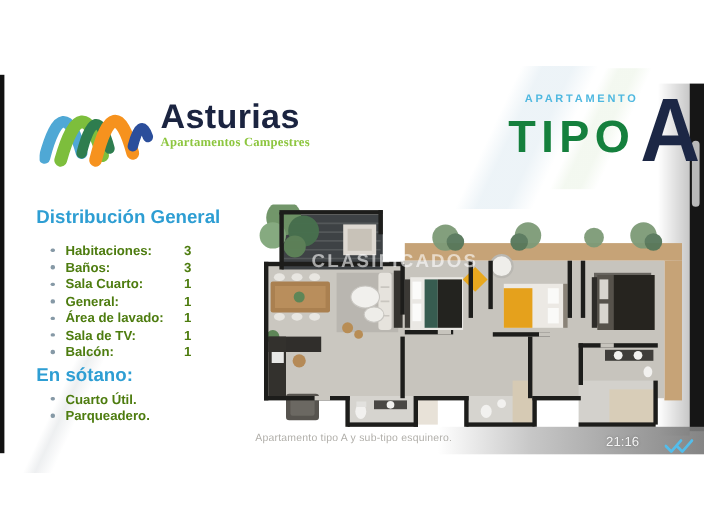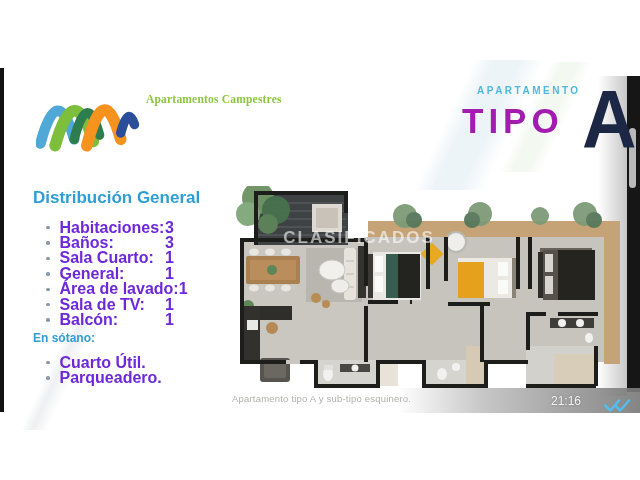--- a/index.html
+++ b/index.html
@@ -29,29 +29,29 @@
 
   
   .logo{left:36px;top:78px;display:flex;align-items:flex-start;}
   .logo-mark{width:106px;height:74px;}
   .logo-text{margin-left:4px;padding-top:12px;}
   .logo-name{font-size:31px;font-weight:bold;color:#1b2440;line-height:1;letter-spacing:0.3px;}
   .logo-tagline{font-size:11.5px;font-weight:bold;color:#8dc63f;margin-top:3px;letter-spacing:0.2px;font-family:Liberation Serif, serif;}
 
   
   .apt-kicker{left:477px;top:85px;font-size:10px;font-weight:bold;color:#4fb8e0;letter-spacing:2.5px;}
-  .apt-tipo{left:462px;top:101px;font-size:35px;font-weight:bold;color:#a21caf;letter-spacing:5px;}
+  .apt-tipo{left:462px;top:101px;font-size:41px;font-weight:bold;color:#15803d;letter-spacing:5px;}
   .apt-letter{left:582px;top:80px;font-size:82px;font-weight:bold;color:#1c2745;line-height:0.95;transform:scaleX(0.92);transform-origin:left top;}
 
   
   .dist-heading{left:33px;top:188px;font-size:17px;font-weight:bold;color:#2e9ed3;}
   .dist-list{left:46px;top:220px;width:128px;}
-  .bas-heading{left:33px;top:331px;font-size:12px;font-weight:bold;color:#2e9ed3;}
+  .bas-heading{left:33px;top:331px;font-size:17px;font-weight:bold;color:#2e9ed3;}
   .bas-list{left:46px;top:355px;width:128px;}
-  .row{display:flex;align-items:center;height:15.4px;font-size:16px;font-weight:bold;color:#6d28d9;}
+  .row{display:flex;align-items:center;height:15.4px;font-size:12px;font-weight:bold;color:#4d7c0f;}
   .dot{width:3.5px;height:3.5px;border-radius:50%;background:#8699a6;margin-right:10px;flex:0 0 auto;}
   .lbl{white-space:nowrap;}
   .val{margin-left:auto;}
 
   
   .plan{left:228px;top:186px;width:396px;height:208px;}
   .plan svg{width:100%;height:100%;display:block;}
   .caption{left:232px;top:393px;font-size:9.5px;color:#b1afaa;letter-spacing:0.2px;}
 
   
@@ -74,20 +74,21 @@
 
 <div class="abs logo">
   <svg class="logo-mark" viewBox="0 0 100 70">
     <path d="M4,62 Q20,2 36,58" fill="none" stroke="#4fa8d5" stroke-width="10" stroke-linecap="round"></path>
     <path d="M18,64 Q36,0 54,60" fill="none" stroke="#7dbe3c" stroke-width="11" stroke-linecap="round"></path>
     <path d="M36,58 Q48,10 60,54" fill="none" stroke="#2e7d4f" stroke-width="9" stroke-linecap="round"></path>
     <path d="M48,64 Q64,0 80,58" fill="none" stroke="#f6921e" stroke-width="11" stroke-linecap="round"></path>
     <path d="M80,52 Q87,26 93,44" fill="none" stroke="#2b4e9b" stroke-width="9" stroke-linecap="round"></path>
   </svg>
   <div class="logo-text">
+    <div class="logo-name">Asturias</div>
     <div class="logo-tagline">Apartamentos Campestres</div>
   </div>
 </div>
 
 <div class="abs apt-kicker">APARTAMENTO</div>
 <div class="abs apt-tipo">TIPO</div>
 <div class="abs apt-letter">A</div>
 
 <div class="abs dist-heading">Distribución General</div>
 <div class="abs dist-list">

